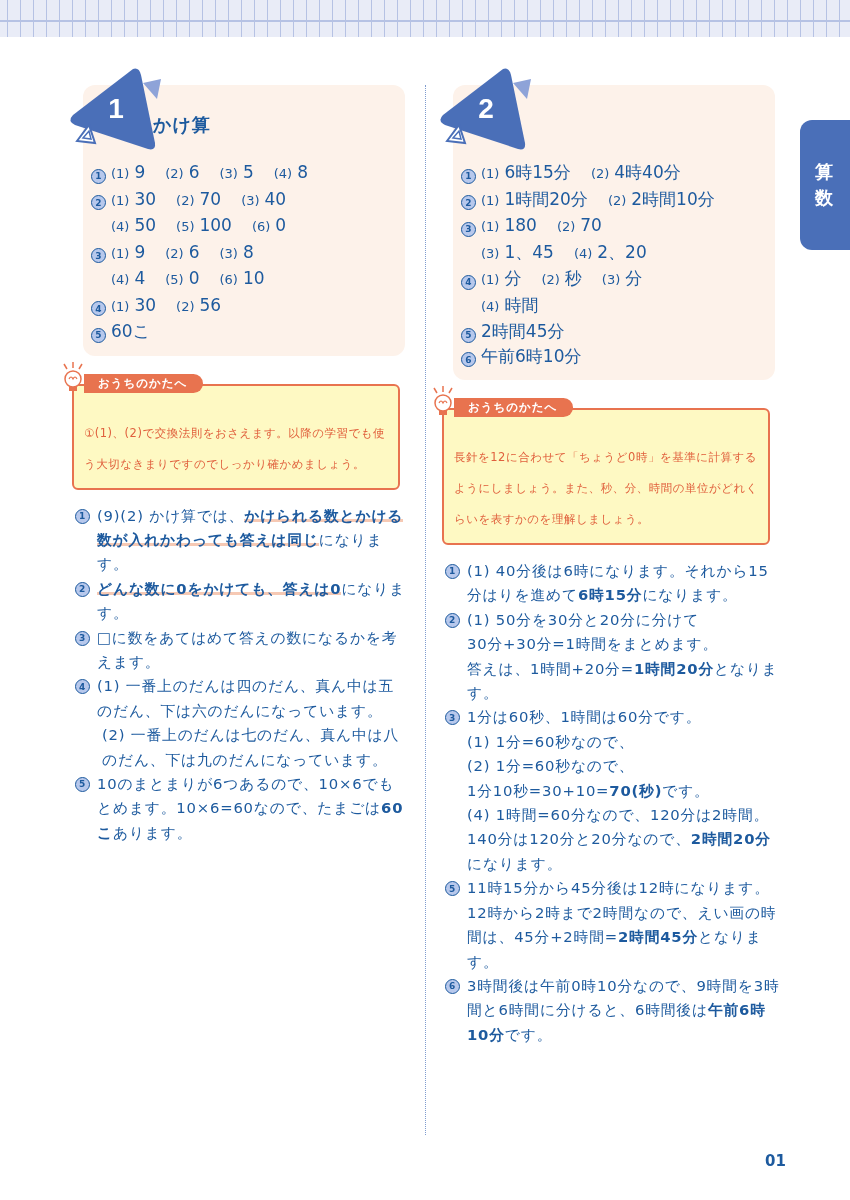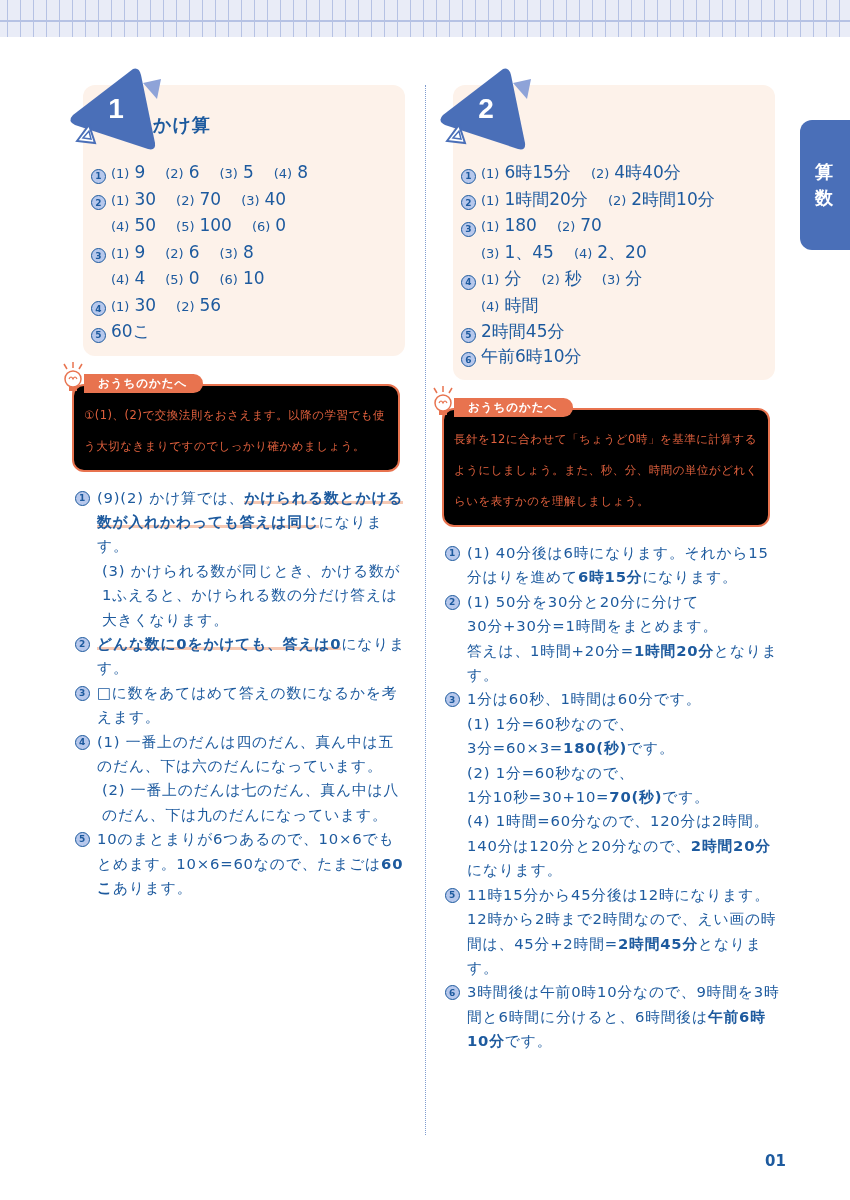--- a/index.html
+++ b/index.html
@@ -62,22 +62,22 @@
     font-size: 9px; align-items: center; justify-content: center; font-weight: bold;
     margin-right: 5px; position: relative; top: 1px; flex-shrink: 0;
   }
   .circ-spacer { display: inline-block; width: 20px; flex-shrink: 0; }
   .item { display: inline-block; margin-right: 20px; }
   .paren { font-size: 13px; margin-right: 5px; }
 
   
   .note {
     position: relative; margin-top: 28px; margin-left: 12px; width: 328px;
-    border: 2px solid #e8734f; border-radius: 12px; padding: 14px 8px 8px 10px;
-    background: #000000;
+    border: 2px solid #e8734f; border-radius: 6px; padding: 32px 8px 8px 10px;
+    background: #fef9c3;
   }
   .note-label {
     position: absolute; left: 10px; top: -12px; background: #e8734f; color: #fff;
     font-size: 11.5px; font-weight: bold; padding: 2px 16px 2px 14px; border-radius: 0 10px 10px 0;
     letter-spacing: 1px;
   }
   .bulb { position: absolute; left: -14px; top: -24px; width: 26px; height: 40px; }
   .note-text { font-size: 11.5px; line-height: 31px; color: #e0603d; letter-spacing: 0.5px; }
 
   
@@ -172,21 +172,20 @@
     </svg>
     <div class="note-label">おうちのかたへ</div>
     <div class="note-text">①(1)、(2)で交換法則をおさえます。以降の学習でも使う大切なきまりですのでしっかり確かめましょう。</div>
   </div>
 
   <div class="expl">
     <div class="ex-row">
       <span class="circ">1</span>
       <div class="ex-body">
         <span>(9)(2) かけ算では、</span><span class="hl">かけられる数とかける数が入れかわっても答えは同じ</span><span>になります。</span>
-        <div class="ex-sub">(3) かけられる数が同じとき、かける数が1ふえると、かけられる数の分だけ答えは大きくなります。</div>
       </div>
     </div>
     <div class="ex-row">
       <span class="circ">2</span>
       <div class="ex-body">
         <span class="hl">どんな数に0をかけても、答えは0</span><span>になります。</span>
       </div>
     </div>
     <div class="ex-row">
       <span class="circ">3</span>
@@ -289,21 +288,20 @@
         <div>(1) 50分を30分と20分に分けて</div>
         <div>30分+30分=1時間をまとめます。</div>
         <div><span>答えは、1時間+20分=</span><b>1時間20分</b><span>となります。</span></div>
       </div>
     </div>
     <div class="ex-row">
       <span class="circ">3</span>
       <div class="ex-body">
         <div>1分は60秒、1時間は60分です。</div>
         <div>(1) 1分=60秒なので、</div>
-        <div><span>3分=60×3=</span><b>180(秒)</b><span>です。</span></div>
         <div>(2) 1分=60秒なので、</div>
         <div><span>1分10秒=30+10=</span><b>70(秒)</b><span>です。</span></div>
         <div><span>(4) 1時間=60分なので、120分は2時間。140分は120分と20分なので、</span><b>2時間20分</b><span>になります。</span></div>
       </div>
     </div>
     <div class="ex-row">
       <span class="circ">5</span>
       <div class="ex-body">
         <span>11時15分から45分後は12時になります。12時から2時まで2時間なので、えい画の時間は、45分+2時間=</span><b>2時間45分</b><span>となります。</span>
       </div>

